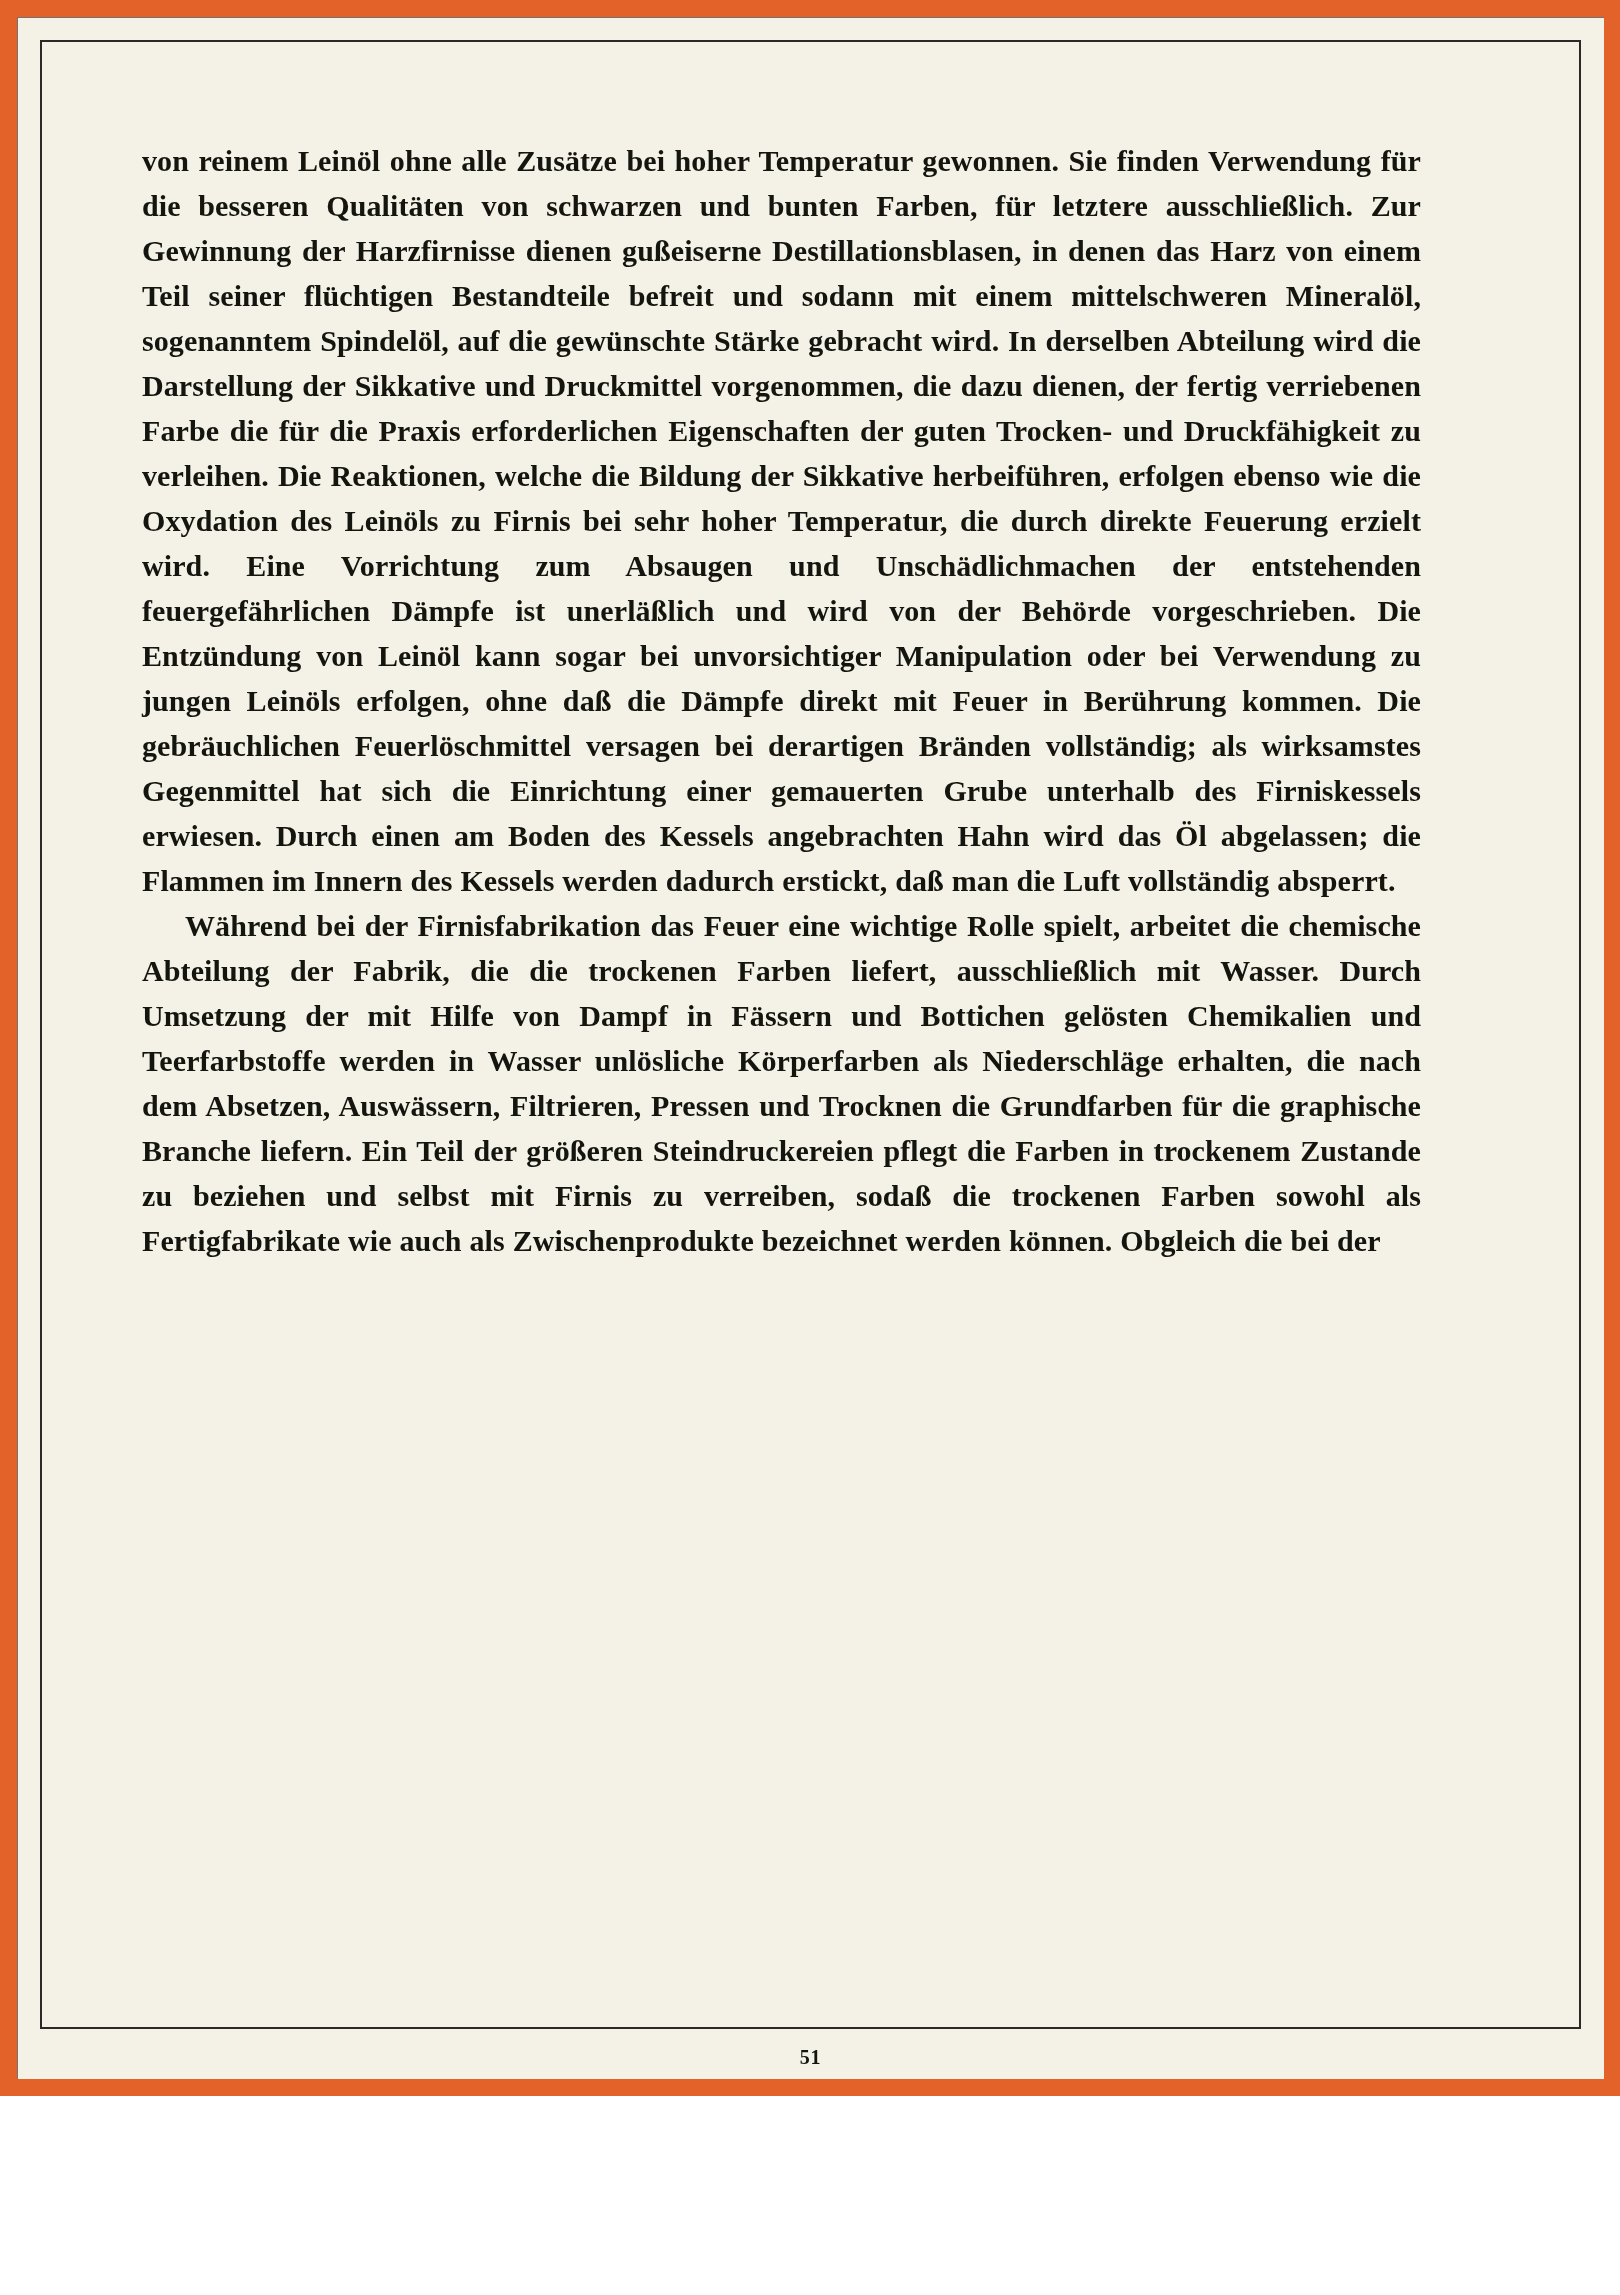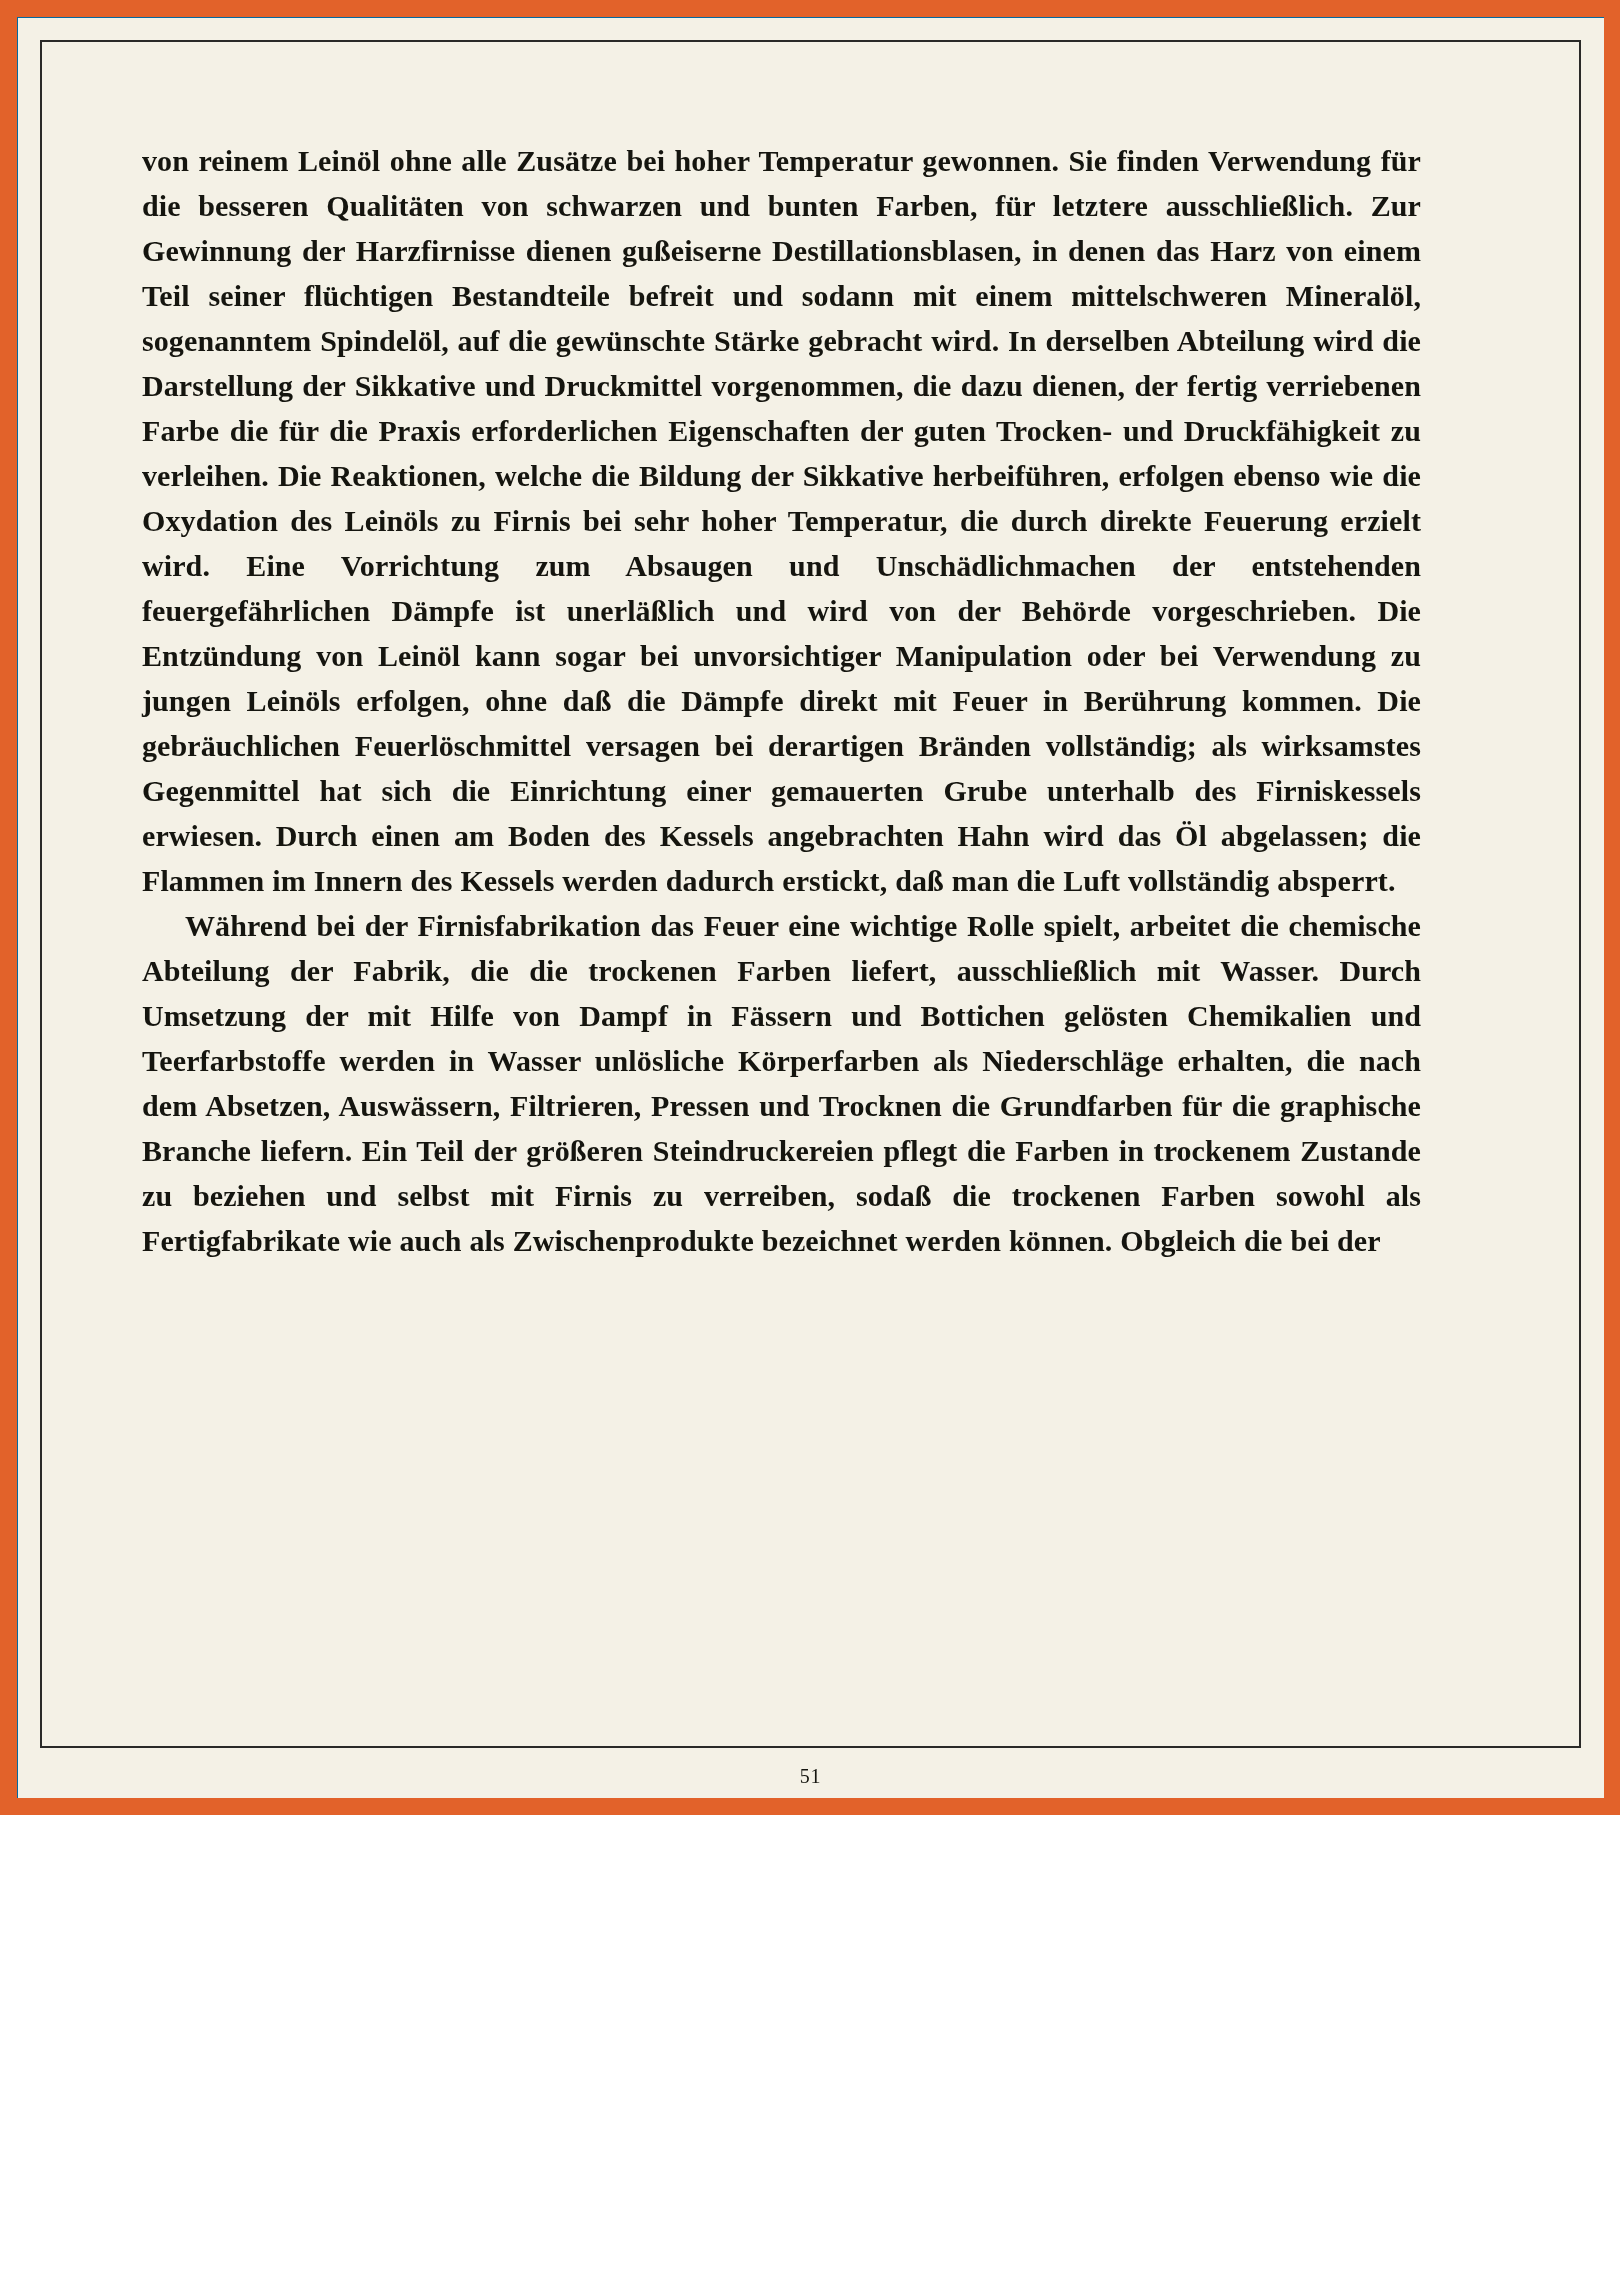--- a/index.html
+++ b/index.html
@@ -8,22 +8,22 @@
     background: #ffffff;
   }
   body {
     width: 1621px;
     height: 2295px;
     font-family: "Liberation Serif", serif;
   }
   .page {
     position: relative;
     width: 1621px;
-    height: 1815px;
-    background: #0369a1;
+    height: 2096px;
+    background: #737373;
     box-sizing: border-box;
   }
   
   .orange-frame {
     position: absolute;
     left: 0;
     top: 0;
     right: 0;
     bottom: 0;
     border: 17.5px solid #e2622a;
@@ -72,21 +72,21 @@
   p.body-text.indent {
     text-indent: 43px;
   }
   .folio {
     position: absolute;
     left: 0;
     right: 0;
     bottom: 27px;
     text-align: center;
     font-family: "Liberation Serif", serif;
-    font-weight: 400;
+    font-weight: 700;
     font-size: 20px;
     color: #15150f;
     letter-spacing: 0.7px;
   }
 </style>
 </head>
 <body>
 
 <div class="page">
   <div class="orange-frame"></div>

